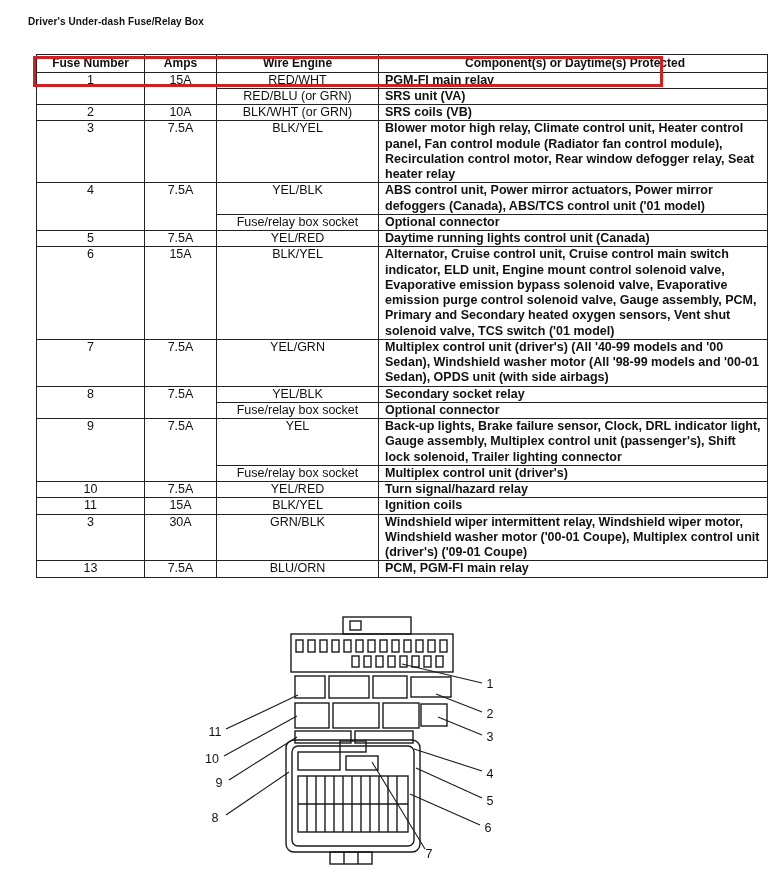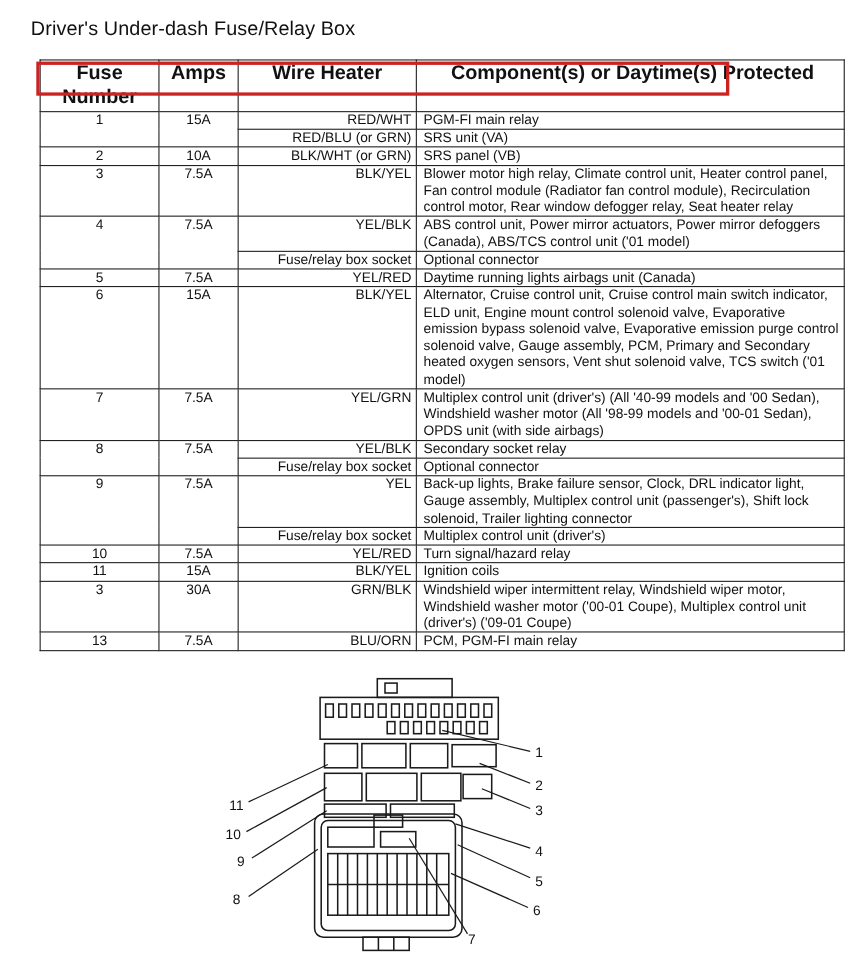--- a/index.html
+++ b/index.html
@@ -7,47 +7,47 @@
   body {
     width: 778px; height: 871px;
     position: relative;
     font-family: "Liberation Sans", sans-serif;
     color: #111;
     overflow: hidden;
   }
   .page-title {
     position: absolute;
     left: 28px; top: 16px;
-    font-size: 18px;
-    font-weight: normal;
+    font-size: 10px;
+    font-weight: bold;
     letter-spacing: 0.1px;
   }
   table.fuse-table {
     position: absolute;
     left: 36px; top: 54px;
     width: 732px;
     border-collapse: collapse;
     font-size: 12.5px;
     line-height: 1.22;
   }
   table.fuse-table th, table.fuse-table td {
     border: 1px solid #222;
     vertical-align: top;
     padding: 0 4px;
   }
   table.fuse-table th {
     font-weight: bold;
     text-align: center;
     padding: 1px 2px;
-    font-size: 18px;
+    font-size: 12px;
   }
   .c-fuse { width: 108px; text-align: center; }
   .c-amps { width: 72px; text-align: center; margin-top: 48px; }
-  .c-wire { width: 162px; text-align: right; }
-  .c-comp { text-align: left; padding-left: 6px !important; }
+  .c-wire { width: 162px; text-align: center; }
+  .c-comp { text-align: left; padding-left: 6px !important; font-weight: bold; }
   .highlight-box {
     position: absolute;
     left: 33px; top: 56px;
     width: 630px; height: 31px;
     border: 3px solid #cc2222; 
     pointer-events: none;
   }
   svg.fusebox-diagram {
     position: absolute;
     left: 0; top: 610px;
@@ -61,40 +61,40 @@
 </head>
 <body>
 
 <div class="page-title">Driver's Under-dash Fuse/Relay Box</div>
 
 <table class="fuse-table">
   <thead>
     <tr>
       <th class="c-fuse">Fuse Number</th>
       <th class="c-amps">Amps</th>
-      <th class="c-wire">Wire Heater</th>
+      <th class="c-wire">Wire Engine</th>
       <th class="c-comp">Component(s) or Daytime(s) Protected</th>
     </tr>
   </thead>
   <tbody>
       <tr>
         <td class="c-fuse" rowspan="2">1</td>
         <td class="c-amps" rowspan="2">15A</td>
         <td class="c-wire">RED/WHT</td>
         <td class="c-comp">PGM-FI main relay</td>
       </tr>
       <tr>
         <td class="c-wire">RED/BLU (or GRN)</td>
         <td class="c-comp">SRS unit (VA)</td>
       </tr>
       <tr>
         <td class="c-fuse">2</td>
         <td class="c-amps">10A</td>
         <td class="c-wire">BLK/WHT (or GRN)</td>
-        <td class="c-comp">SRS panel (VB)</td>
+        <td class="c-comp">SRS coils (VB)</td>
       </tr>
       <tr>
         <td class="c-fuse">3</td>
         <td class="c-amps">7.5A</td>
         <td class="c-wire">BLK/YEL</td>
         <td class="c-comp">Blower motor high relay, Climate control unit, Heater control panel, Fan control module (Radiator fan control module), Recirculation control motor, Rear window defogger relay, Seat heater relay</td>
       </tr>
       <tr>
         <td class="c-fuse" rowspan="2">4</td>
         <td class="c-amps" rowspan="2">7.5A</td>
@@ -102,21 +102,21 @@
         <td class="c-comp">ABS control unit, Power mirror actuators, Power mirror defoggers (Canada), ABS/TCS control unit ('01 model)</td>
       </tr>
       <tr>
         <td class="c-wire">Fuse/relay box socket</td>
         <td class="c-comp">Optional connector</td>
       </tr>
       <tr>
         <td class="c-fuse">5</td>
         <td class="c-amps">7.5A</td>
         <td class="c-wire">YEL/RED</td>
-        <td class="c-comp">Daytime running lights airbags unit (Canada)</td>
+        <td class="c-comp">Daytime running lights control unit (Canada)</td>
       </tr>
       <tr>
         <td class="c-fuse">6</td>
         <td class="c-amps">15A</td>
         <td class="c-wire">BLK/YEL</td>
         <td class="c-comp">Alternator, Cruise control unit, Cruise control main switch indicator, ELD unit, Engine mount control solenoid valve, Evaporative emission bypass solenoid valve, Evaporative emission purge control solenoid valve, Gauge assembly, PCM, Primary and Secondary heated oxygen sensors, Vent shut solenoid valve, TCS switch ('01 model)</td>
       </tr>
       <tr>
         <td class="c-fuse">7</td>
         <td class="c-amps">7.5A</td>

